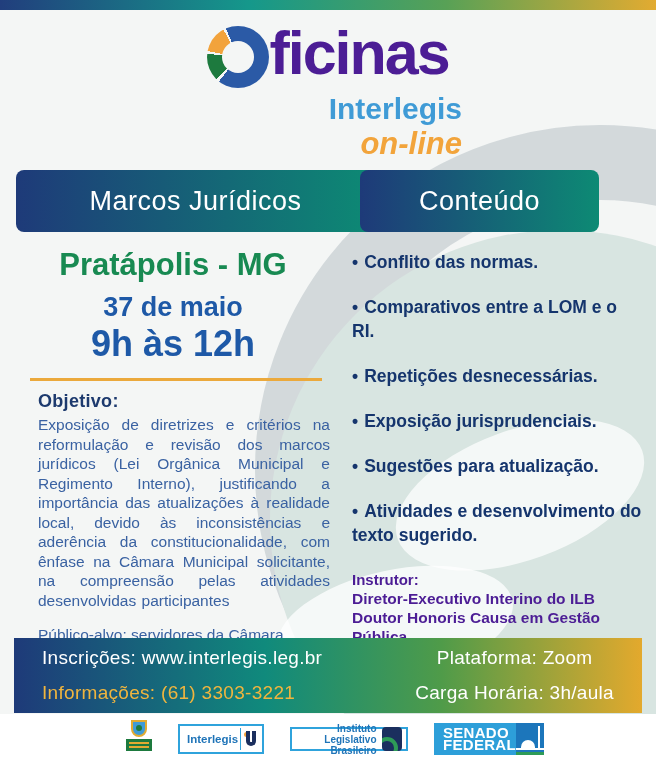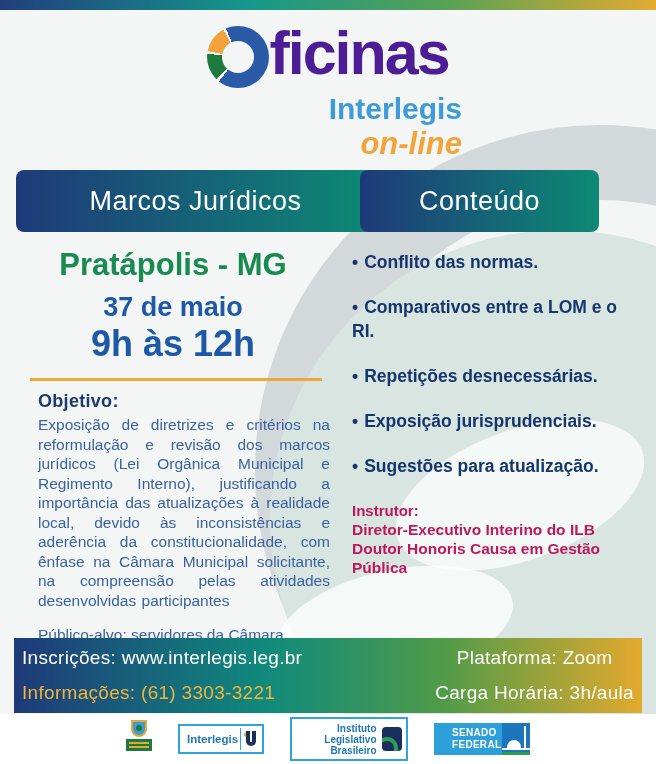--- a/index.html
+++ b/index.html
@@ -96,30 +96,30 @@
     margin:15px 0 0 22px;width:280px;
     font-size:15.5px;line-height:20px;color:#3a62a2;font-weight:500;
   }
   .divider-2{margin-top:13px;}
   
   .right-col{position:absolute;left:352px;top:250px;width:292px;z-index:10;}
   .bullet-item{
     font-size:17.5px;font-weight:bold;color:#15356d;line-height:24px;margin-bottom:21px;
   }
   .bullet-dot{margin-right:6px;}
-  .instructor{margin-top:23px;color:#be185d;}
+  .instructor{margin-top:23px;color:#4c1d95;}
   .instructor-label{font-size:15px;font-weight:bold;line-height:19px;}
   .instructor-name{font-size:19px;font-weight:bold;line-height:24px;}
   .instructor-role{font-size:15.5px;font-weight:bold;line-height:19px;}
   
   .bottom-bar{
     position:absolute;left:14px;top:638px;width:628px;height:75px;z-index:10;
     background:linear-gradient(90deg,#1e3a79 0%,#108a7c 40%,#4f9b49 68%,#e3a92d 100%);
     display:flex;justify-content:space-between;align-items:center;
-    padding:0 8px;box-sizing:border-box;
+    padding:0 28px;box-sizing:border-box;
   }
   .bb-col{display:flex;flex-direction:column;gap:13px;}
   .bb-col.right{text-align:center;}
   .bb-line{font-size:19px;color:#ffffff;letter-spacing:0.3px;font-weight:400;}
   .bb-line.gold{color:#f0b53e;}
   
   .footer{
     position:absolute;left:0;top:714px;width:656px;height:50px;z-index:10;
     background:#ffffff;display:flex;align-items:center;justify-content:center;gap:26px;
   }
@@ -147,34 +147,34 @@
   .interlegis-text{font-size:11.5px;font-weight:bold;color:#1f74b8;}
   .interlegis-icon{position:relative;width:18px;height:22px;border-left:1.5px solid #2fa3dc;padding-left:3px;box-sizing:border-box;}
   .interlegis-u{
     position:absolute;left:5px;top:3px;width:10px;height:15px;
     border-left:4px solid #1b2f5e;border-bottom:4px solid #1b2f5e;border-right:4px solid #1b2f5e;
     border-radius:0 0 7px 7px;box-sizing:border-box;
   }
   .interlegis-dot{
     position:absolute;left:3px;top:4px;width:5px;height:5px;border-radius:50%;background:#f2a33c;
   }
-  .ilb-box{width:118px;height:44px;padding:0 4px;justify-content:flex-end;gap:5px;}
+  .ilb-box{width:118px;height:24px;padding:0 4px;justify-content:flex-end;gap:5px;}
   .ilb-text{font-size:10px;font-weight:bold;color:#1f74b8;text-align:right;line-height:11px;}
   .ilb-icon{
     position:relative;width:24px;height:24px;background:#1b2f5e;border-radius:4px;overflow:hidden;
   }
   .ilb-icon::after{
     content:"";position:absolute;left:-6px;bottom:-8px;width:22px;height:22px;border-radius:50%;
     border:4px solid #2e9b57;box-sizing:border-box;
   }
   .senado-box{
     width:96px;height:32px;background:#2d9fd9;display:flex;align-items:center;
   }
   .senado-text{
-    flex:1;color:#ffffff;font-weight:bold;font-size:10px;line-height:12px;padding-left:18px;letter-spacing:0.3px;
+    flex:1;color:#ffffff;font-weight:bold;font-size:15px;line-height:12px;padding-left:9px;letter-spacing:0.3px;
   }
   .senado-icon{
     position:relative;width:28px;height:32px;background:#1c76bb;overflow:hidden;flex:0 0 auto;
   }
   .senado-dome{
     position:absolute;left:5px;bottom:7px;width:14px;height:8px;background:#ffffff;
     border-radius:14px 14px 0 0;
   }
   .senado-line{
     position:absolute;left:0;bottom:5px;width:28px;height:2px;background:#ffffff;
@@ -222,20 +222,21 @@
     <div class="audience">Público-alvo: servidores da Câmara Municipal de Pratápolis</div>
     <div class="divider divider-2"></div>
   </div>
 
   <div class="right-col">
     <div class="bullet-item"><span class="bullet-dot">•</span><span>Conflito das normas.</span></div>
     <div class="bullet-item"><span class="bullet-dot">•</span><span>Comparativos entre a LOM e o RI.</span></div>
     <div class="bullet-item"><span class="bullet-dot">•</span><span>Repetições desnecessárias.</span></div>
     <div class="bullet-item"><span class="bullet-dot">•</span><span>Exposição jurisprudenciais.</span></div>
     <div class="bullet-item"><span class="bullet-dot">•</span><span>Sugestões para atualização.</span></div>
+    <div class="bullet-item"><span class="bullet-dot">•</span><span>Atividades e desenvolvimento do texto sugerido.</span></div>
     <div class="instructor">
       <div class="instructor-label">Instrutor:</div>
       <div class="instructor-role">Diretor-Executivo Interino do ILB</div>
       <div class="instructor-role">Doutor Honoris Causa em Gestão Pública</div>
     </div>
   </div>
 
   <div class="bottom-bar">
     <div class="bb-col">
       <div class="bb-line">Inscrições: www.interlegis.leg.br</div>

